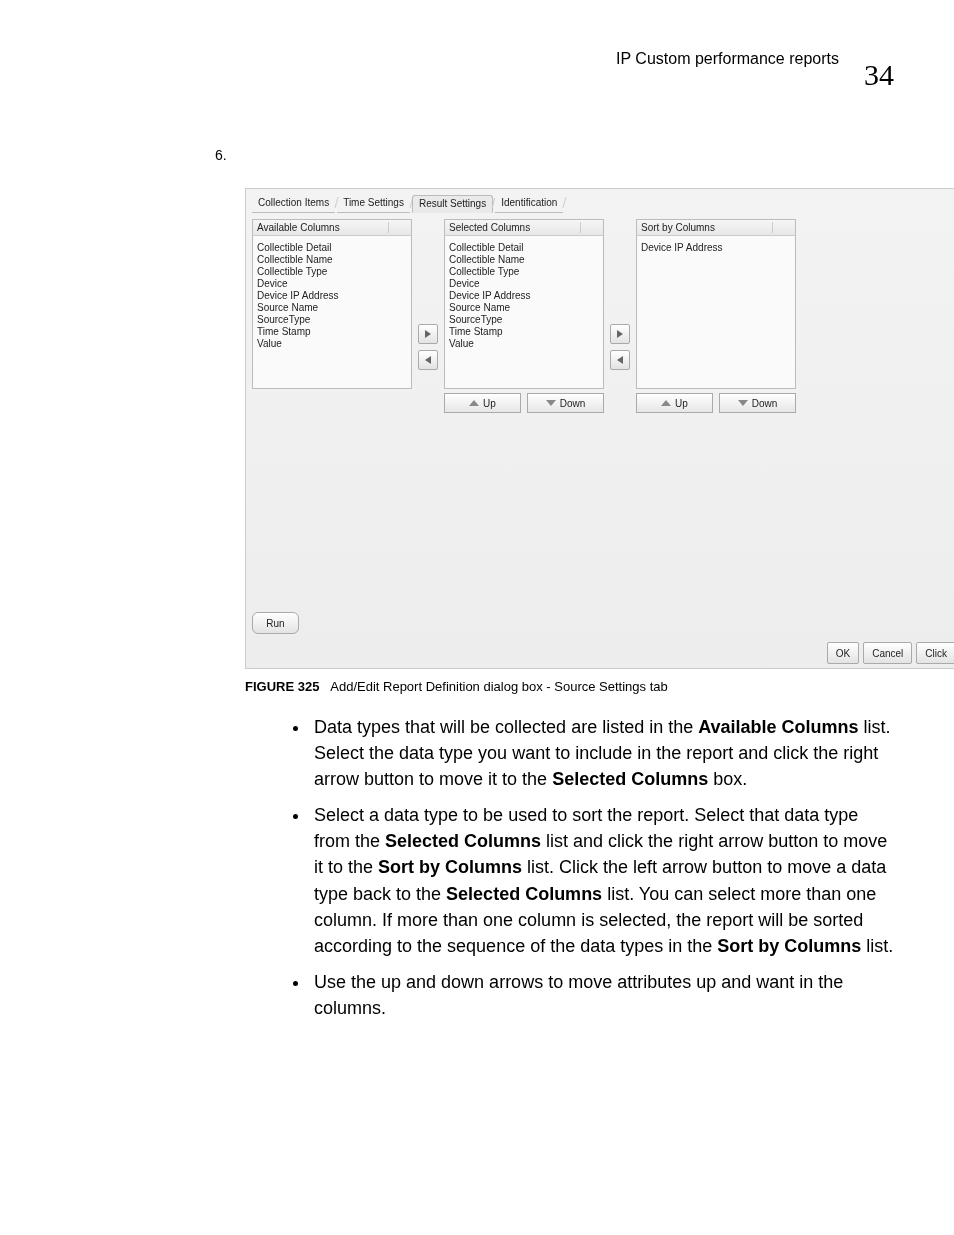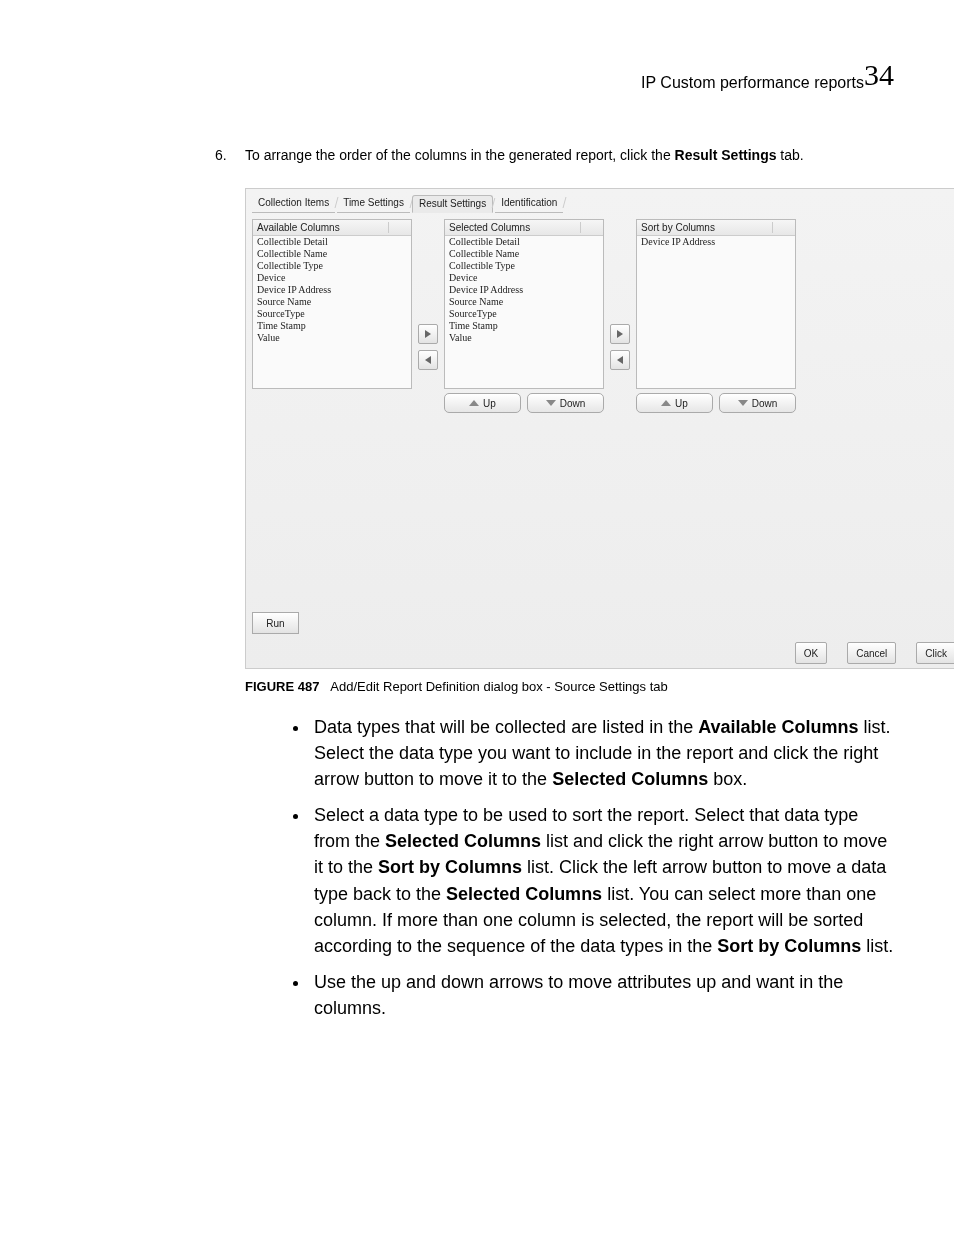--- a/index.html
+++ b/index.html
@@ -11,21 +11,22 @@
     color: #000;
   }
   .page {
     padding: 50px 60px 60px 60px;
     box-sizing: border-box;
     width: 954px;
   }
   .header {
     display: flex;
     justify-content: flex-end;
-    align-items: flex-end;
+    align-items: flex-start;
+    gap: 25px;
     margin-bottom: 55px;
   }
   .header-num {
     font-size: 30px;
     font-weight: normal;
     font-family: Georgia, 'Times New Roman', serif;
     margin-top: 8px;
   }
   .step {
     display: flex;
@@ -92,23 +93,22 @@
   .list-hdr {
     padding: 2px 4px;
     background: linear-gradient(#f6f6f6,#e7e7e7);
     border-bottom: 1px solid #ccc;
     display: flex; justify-content: space-between;
   }
   .list-hdr span:last-child {
     width: 18px; border-left: 1px solid #ccc;
   }
   .list-body {
-    padding: 0 4px;
+    padding: 6px 4px;
     line-height: 12px;
-    font-family: Liberation Serif, serif;
   }
   .arrowcol {
     display: flex;
     flex-direction: column;
     justify-content: center;
     gap: 6px;
     padding-top: 40px;
   }
   .arrowbtn {
     width: 18px; height: 18px;
@@ -122,53 +122,52 @@
     gap: 6px;
     justify-content: center;
   }
   .udbtn {
     flex: 1;
     border: 1px solid #aaa;
     background: linear-gradient(#fff,#e6e6e6);
     height: 18px;
     display: flex; align-items: center; justify-content: center;
     gap: 4px;
-    border-radius: 5px;
+    border-radius: 0;
     font-size: 10px;
   }
   .tri-right { width:0;height:0;border-top:4px solid transparent;border-bottom:4px solid transparent;border-left:6px solid #666; }
   .tri-left  { width:0;height:0;border-top:4px solid transparent;border-bottom:4px solid transparent;border-right:6px solid #666; }
   .tri-up    { width:0;height:0;border-left:5px solid transparent;border-right:5px solid transparent;border-bottom:6px solid #888; }
   .tri-down  { width:0;height:0;border-left:5px solid transparent;border-right:5px solid transparent;border-top:6px solid #888; }
 
   .blank-area { height: 170px; }
   .runbtn {
     border: 1px solid #aaa;
     background: linear-gradient(#fff,#e3e3e3);
     width: 45px; height: 20px;
     margin: 0 0 4px 6px;
     display: flex; align-items: center; justify-content: center;
-    border-radius: 0;
+    border-radius: 6px;
     font-size: 10px;
   }
   .btnrow {
     display: flex;
     justify-content: flex-end;
     gap: 4px;
     padding: 4px 4px 4px 4px;
   }
   .dlgbtn {
     border: 1px solid #aaa;
     background: linear-gradient(#fff,#e3e3e3);
     height: 20px;
     padding: 0 8px;
     display: flex; align-items: center; justify-content: center;
     border-radius: 2px;
     font-size: 10px;
-    margin-left: 16px;
   }
 
   
   .caption {
     margin: 10px 0 20px 185px;
     font-size: 13px;
   }
   .caption b { font-weight: bold; }
   .bullets {
     margin-left: 230px;
@@ -183,23 +182,20 @@
 <body>
 
 <div class="page">
   <div class="header">
     <span>IP Custom performance reports</span>
     <span class="header-num">34</span>
   </div>
 
   <div class="step">
     <div class="step-num">6.</div>
-    <div class="step-text">
-      <span>To arrange the order of the columns in the generated report, click the </span><b>Result Settings</b><span> tab.</span>
-    </div>
   </div>
 
   <div class="dialog">
     <div class="tabrow">
       <div class="tab">Collection Items</div>
       <div class="tab">Time Settings</div>
       <div class="tab active">Result Settings</div>
       <div class="tab">Identification</div>
     </div>
 
@@ -301,21 +297,21 @@
     <div class="runbtn">Run</div>
 
     <div class="btnrow">
       <div class="dlgbtn">OK</div>
       <div class="dlgbtn">Cancel</div>
       <div class="dlgbtn">Click</div>
     </div>
   </div>
 
   <div class="caption">
-    <b>FIGURE 487</b>
+    <b>FIGURE 325</b>
     &nbsp;&nbsp;<span>Add/Edit Report Definition dialog box - Source Settings tab</span>
   </div>
 
   <ul class="bullets">
     <li>
       <span>Data types that will be collected are listed in the </span><b>Available Columns</b><span> list. Select the data type you want to include in the report and click the right arrow button to move it to the </span><b>Selected Columns</b><span> box.</span>
     </li>
     <li>
       <span>Select a data type to be used to sort the report. Select that data type from the </span><b>Selected Columns</b><span> list and click the right arrow button to move it to the </span><b>Sort by Columns</b><span> list. Click the left arrow button to move a data type back to the </span><b>Selected Columns</b><span> list. You can select more than one column. If more than one column is selected, the report will be sorted according to the sequence of the data types in the </span><b>Sort by Columns</b><span> list.</span>
     </li>

